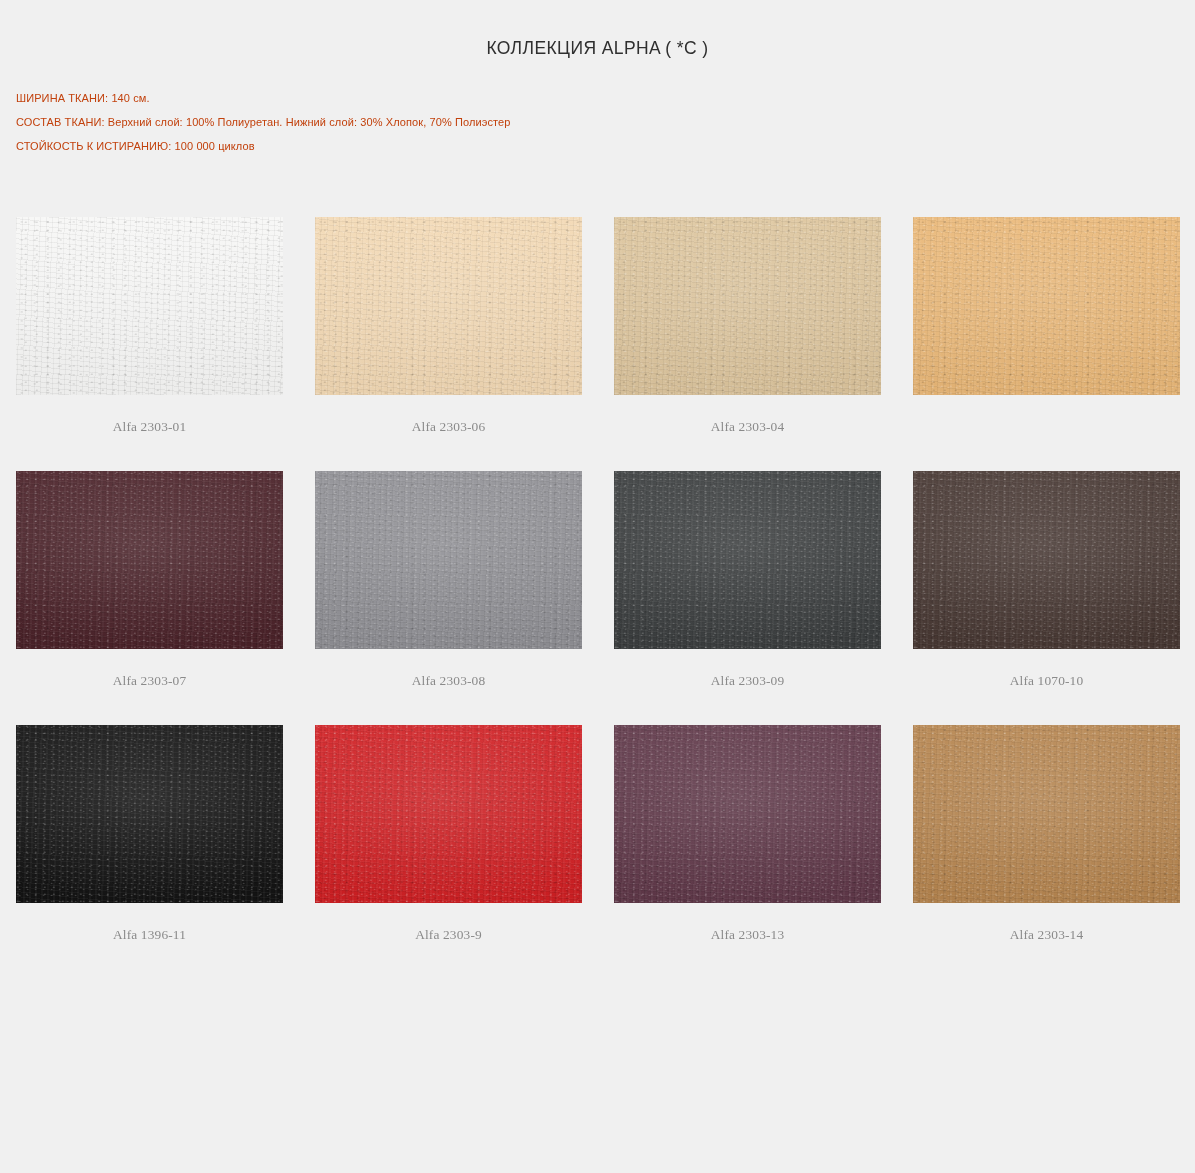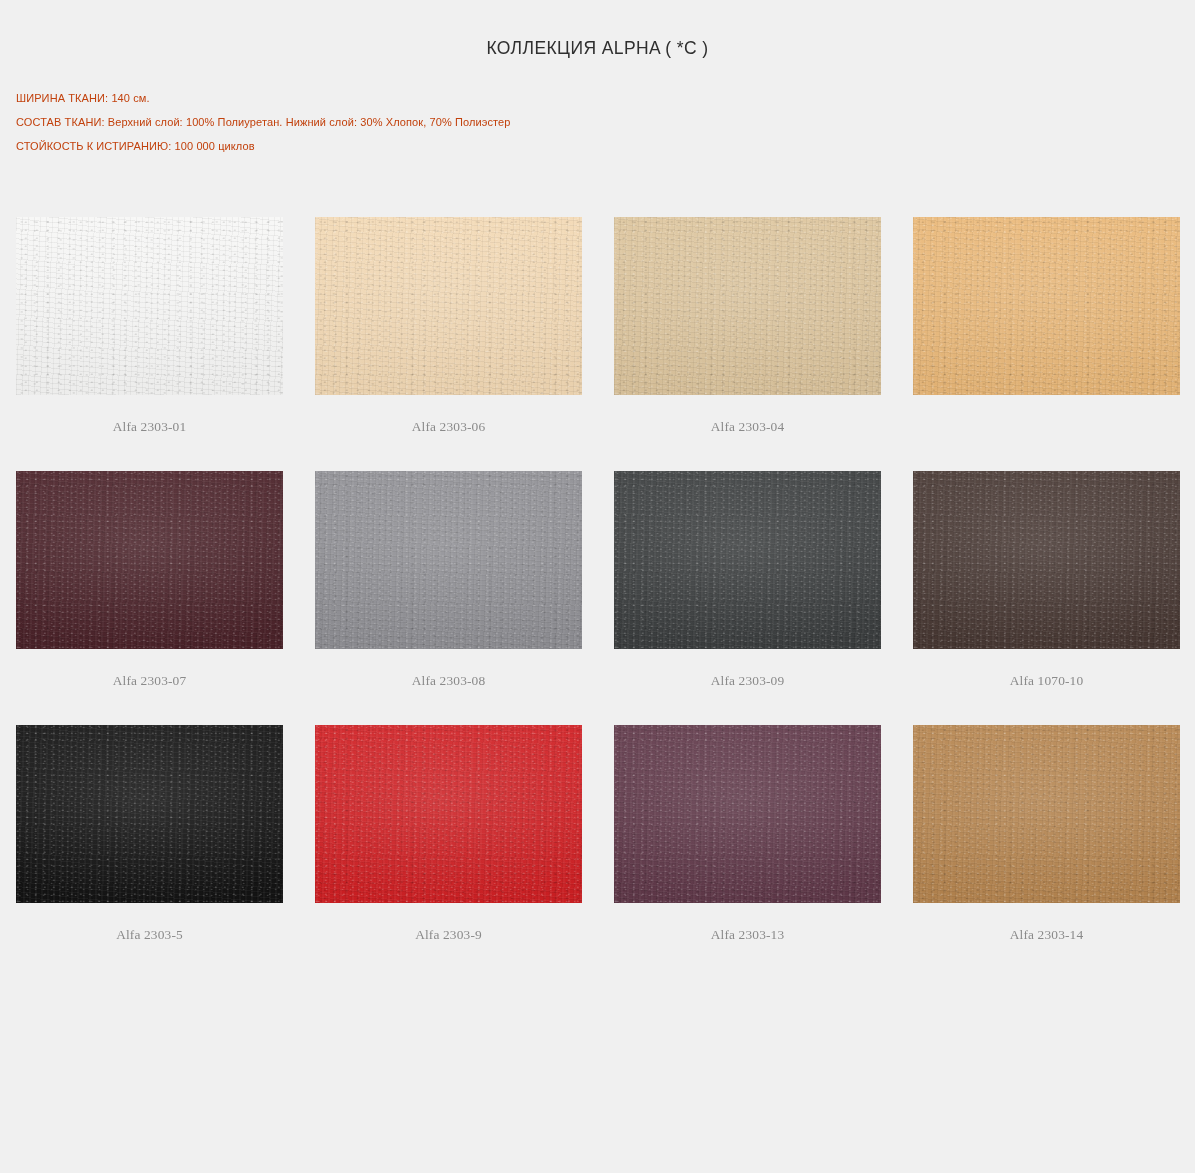--- a/index.html
+++ b/index.html
@@ -188,21 +188,21 @@
     </div>
     <div class="swatch-label">Alfa 1070-10</div>
   </div>
 
   <div class="swatch-cell">
     <div class="swatch-chip" style="background-color: rgb(19, 19, 19);">
       <div class="grain"></div>
       <div class="grain2"></div>
       <div class="sheen"></div>
     </div>
-    <div class="swatch-label">Alfa 2303-5</div>
+    <div class="swatch-label">Alfa 1396-11</div>
   </div>
 
   <div class="swatch-cell">
     <div class="swatch-chip" style="background-color: rgb(208, 31, 35);">
       <div class="grain"></div>
       <div class="grain2"></div>
       <div class="sheen"></div>
     </div>
     <div class="swatch-label">Alfa 2303-9</div>
   </div>

